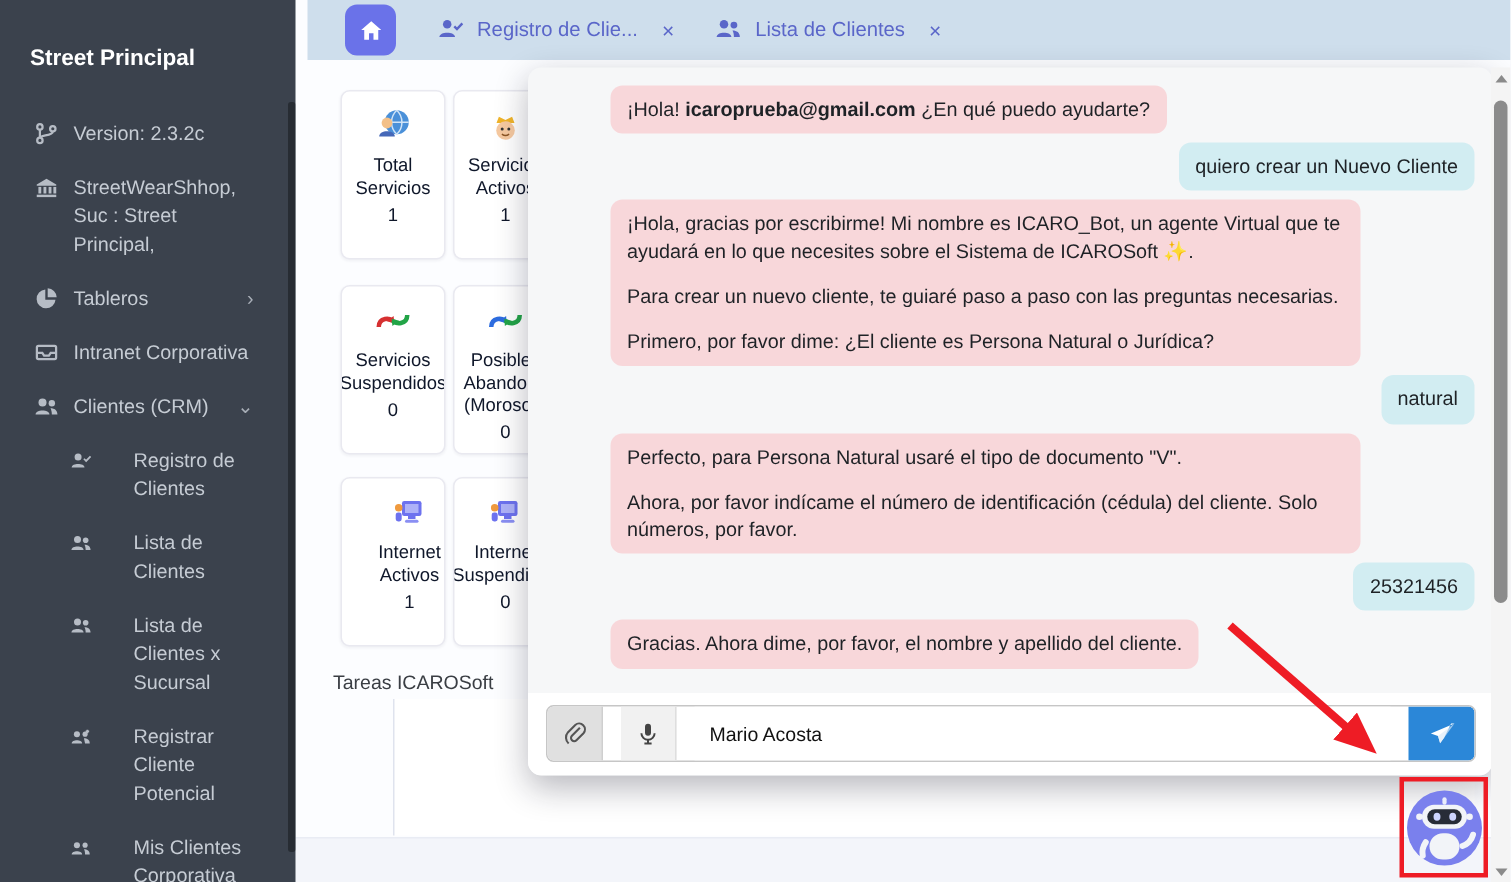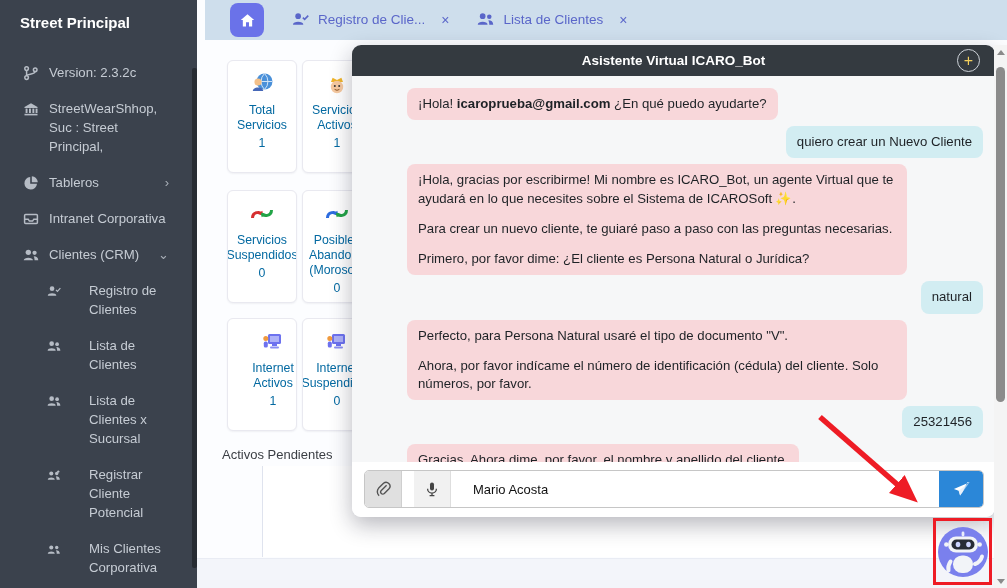--- a/index.html
+++ b/index.html
@@ -3,21 +3,21 @@
 <meta charset="utf-8">
 <style>
   html,body{margin:0;padding:0;}
   body{
     width:1007px;height:588px;position:relative;overflow:hidden;
     background:#fbfcff;font-family:"Liberation Sans",sans-serif;
     -webkit-font-smoothing:antialiased;
   }
   
   .sidebar{position:absolute;left:0;top:0;width:197px;height:588px;background:#3b424d;z-index:2;overflow:hidden;}
-  .sb-title{color:#fff;font-weight:bold;font-size:15px;padding:14px 14px 0 20px;margin-bottom:32px;}
+  .sb-title{color:#fff;font-weight:bold;font-size:15px;padding:30px 14px 0 20px;margin-bottom:32px;}
   .sb-item{display:flex;align-items:flex-start;padding:0 28px 0 22px;margin-bottom:17px;color:#c6ccd4;font-size:13.2px;line-height:19px;cursor:pointer;}
   .sb-item .ic{flex:none;width:17px;height:17px;margin-right:10px;margin-top:1px;display:flex;align-items:center;justify-content:center;}
   .sb-item .ic svg{width:16px;height:16px;}
   .sb-item.sub{padding-left:46px;gap:20px;}
   .sb-item.sub .ic{width:15px;margin-right:8px;}
   .sb-item.sub .ic svg{width:14px;height:14px;}
   .sb-chev{margin-left:auto;color:#a8aeb7;font-size:13px;padding-left:6px;}
   .sb-label{flex:1 1 auto;}
   .sb-scrollthumb{position:absolute;right:0;top:68px;width:5px;height:500px;background:#272c33;border-radius:2px;}
   
@@ -25,21 +25,21 @@
   .home-btn{width:34px;height:34px;margin-left:25px;border-radius:8px;background:#6a72e9;display:flex;align-items:center;justify-content:center;cursor:pointer;flex:none;}
   .home-btn svg{width:17px;height:17px;}
   .tab{display:flex;align-items:flex-start;margin-left:28px;color:#5a66c9;font-size:13.5px;cursor:pointer;}
   .tab .tic{display:flex;margin-right:9px;}
   .tab .tic svg{width:17px;height:14px;}
   .tab .tx{margin-left:16px;font-size:14px;color:#5a66c9;}
   
   .content{position:absolute;left:197px;top:0;right:0;bottom:0;background:#fcfdff;z-index:1;}
   .stat-card{position:absolute;width:70px;height:113px;background:#fff;border:1px solid #e9e9f0;border-radius:6px;
     box-shadow:0 1px 2px rgba(40,40,60,.06);display:flex;flex-direction:column;align-items:center;
-    padding:10px 3px 0 3px;overflow:hidden;text-align:center;font-size:12.3px;color:#0369a1;box-sizing:border-box;}
+    padding:10px 3px 0 3px;overflow:hidden;text-align:center;font-size:12.3px;color:#0f172a;box-sizing:border-box;}
   .stat-card .cic{height:26px;margin-bottom:6px;display:flex;align-items:center;}
   .stat-card .clabel{line-height:15px;white-space:normal;}
   .stat-card .cval{margin-top:3px;}
   .tasks-title{position:absolute;left:25px;top:447px;font-size:13px;color:#3a3e44;}
   .tasks-panel{position:absolute;left:65px;top:466px;width:720px;height:91px;background:#fff;border-left:1px solid #dfe3ee;}
   .footer-strip{position:absolute;left:0;right:0;top:558px;bottom:0;background:#f3f5fa;border-top:1px solid #e9ecf4;}
   
   .vscroll{position:absolute;right:0;top:45px;bottom:0;width:13px;background:#f4f4f4;z-index:11;}
   .vscroll .arr{position:absolute;left:3px;width:0;height:0;border-left:4px solid transparent;border-right:4px solid transparent;}
   .vscroll .arr.up{top:5px;border-bottom:5px solid #8a8a8a;}
@@ -301,21 +301,21 @@
           <rect x="11" y="14" width="5" height="2" fill="#6d72ef"></rect>
           <rect x="9" y="16.5" width="9" height="2" rx="1" fill="#8a8ff3"></rect>
           <circle cx="4.8" cy="8.5" r="2.5" fill="#f09a3e"></circle>
           <rect x="2.8" y="11.6" width="4" height="6" rx="1.6" fill="#6d72ef"></rect>
         </svg>
     </span>
     <span class="clabel">Internet Suspendidos</span>
     <span class="cval">0</span>
   </div>
 
-  <div class="tasks-title">Activos Pendientes</div>
+  <div class="tasks-title">Tareas ICAROSoft</div>
   <div class="tasks-panel"></div>
   <div class="footer-strip"></div>
 </div>
 
 <div class="tabbar">
   <div class="home-btn">
     <span style="display:flex;">
       <svg viewBox="0 0 16 16">
           <path d="M8 2 L14.3 7.6 H12.4 V13.6 H9.4 V9.6 H6.6 V13.6 H3.6 V7.6 H1.7 Z" fill="#fff"></path>
         </svg>
@@ -346,24 +346,20 @@
   </div>
 </div>
 
 <div class="vscroll">
   <div class="arr up"></div>
   <div class="thumb"></div>
   <div class="arr down"></div>
 </div>
 
 <div class="chat">
-  <div class="chat-header">
-    <span class="chat-title">Asistente Virtual ICARO_Bot</span>
-    <span class="chat-plus">+</span>
-  </div>
 
   <div class="chat-msgs">
     <div class="msg bot">
       <div class="bubble"><span>¡Hola! </span><b>icaroprueba@gmail.com</b><span> ¿En qué puedo ayudarte?</span></div>
     </div>
     <div class="msg user">
       <div class="bubble">quiero crear un Nuevo Cliente</div>
     </div>
     <div class="msg bot">
       <div class="bubble">

